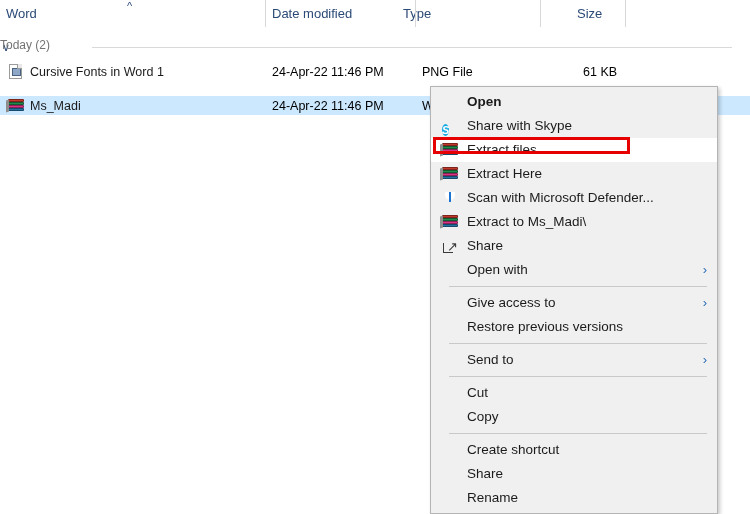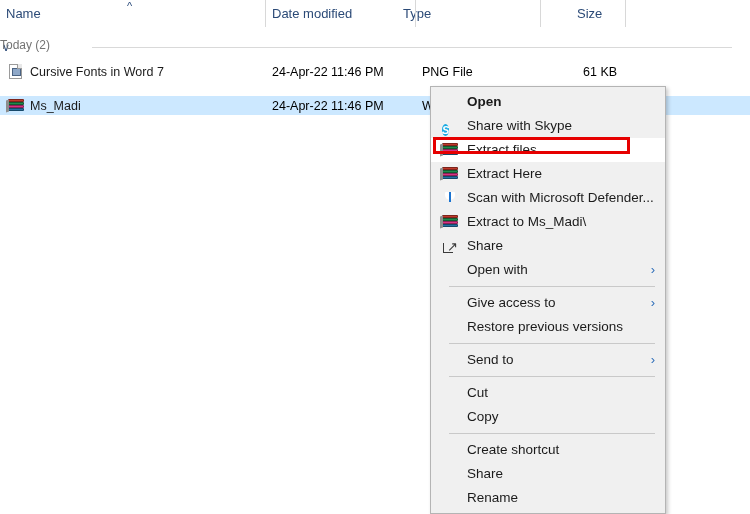--- a/index.html
+++ b/index.html
@@ -153,21 +153,21 @@
     left: -2px; top: 1px;
     width: 3px; height: 12px;
     background: #8e8e8e;
     transform: skewY(-18deg);
   }
 
   
   .ctx-menu {
     position: absolute;
     left: 430px; top: 86px;
-    width: 236px;
+    width: 288px;
     background: #f0f0f0;
     border: 1px solid #b4b4b4;
     box-shadow: 2px 2px 4px rgba(0,0,0,0.22);
     padding-top: 3px;
     overflow: hidden;
     height: 428px;
   }
   .ctx-item {
     position: relative;
     height: 24px;
@@ -263,21 +263,21 @@
   }
 </style>
 </head>
 <body>
 
 <div id="app">
 
   <div class="col-header">
     <span class="sort-chevron">^</span>
     <div id="col-cells">
-        <span class="col-cell" style="left: 6px;">Name</span>
+        <span class="col-cell" style="left: 6px;">Word</span>
         <span class="col-cell" style="left: 272px;">Date modified</span>
         <span class="col-cell" style="left: 403px;">Type</span>
         <span class="col-cell" style="left: 577px;">Size</span>
       </div>
     <div id="col-dividers">
         <div class="col-divider" style="left: 265px;"></div>
         <div class="col-divider" style="left: 415px;"></div>
         <div class="col-divider" style="left: 540px;"></div>
         <div class="col-divider" style="left: 625px;"></div>
       </div>
@@ -286,21 +286,21 @@
 
   <div class="group-header">
     <span class="group-chevron">∨</span>
     <span class="group-label">Today (2)</span>
     <span class="group-rule"></span>
   </div>
 
   <div id="file-rows">
       <div class="file-row" style="top: 62px;">
         <span class="icon-slot"><span><span class="png-icon"></span><span class="png-fold"></span></span></span>
-        <span class="cell name" style="left: 30px;">Cursive Fonts in Word 7</span>
+        <span class="cell name" style="left: 30px;">Cursive Fonts in Word 1</span>
         <span class="cell dim" style="left: 272px;">24-Apr-22 11:46 PM</span>
         <span class="cell dim" style="left: 422px; text-align: right;">PNG File</span>
         <span class="cell dim" style="left: 583px;">61 KB</span>
       </div>
       <div class="file-row selected" style="top: 96px;">
         <span class="icon-slot"><span><span class="rar-icon">
               <i></i>
               <i></i>
               <i></i>
               <i></i>

